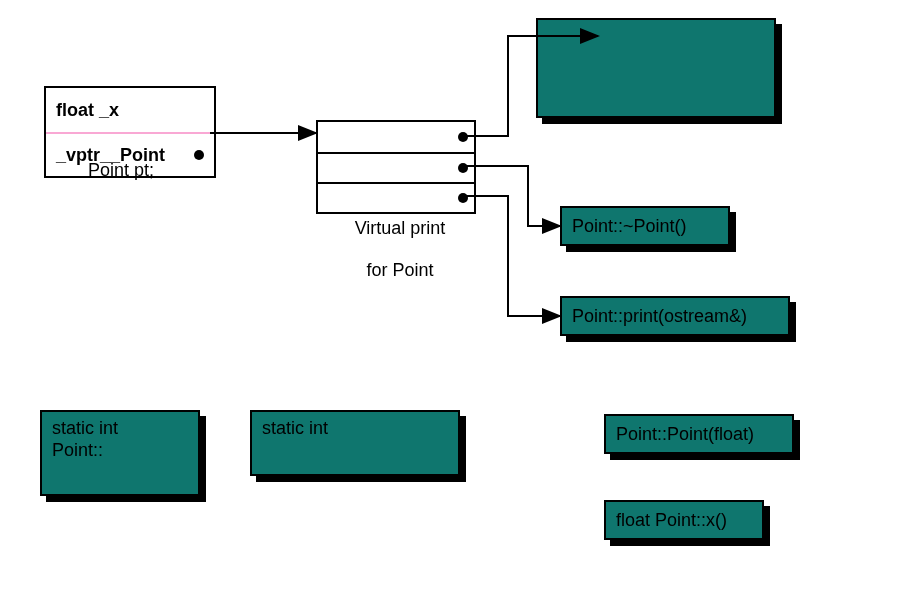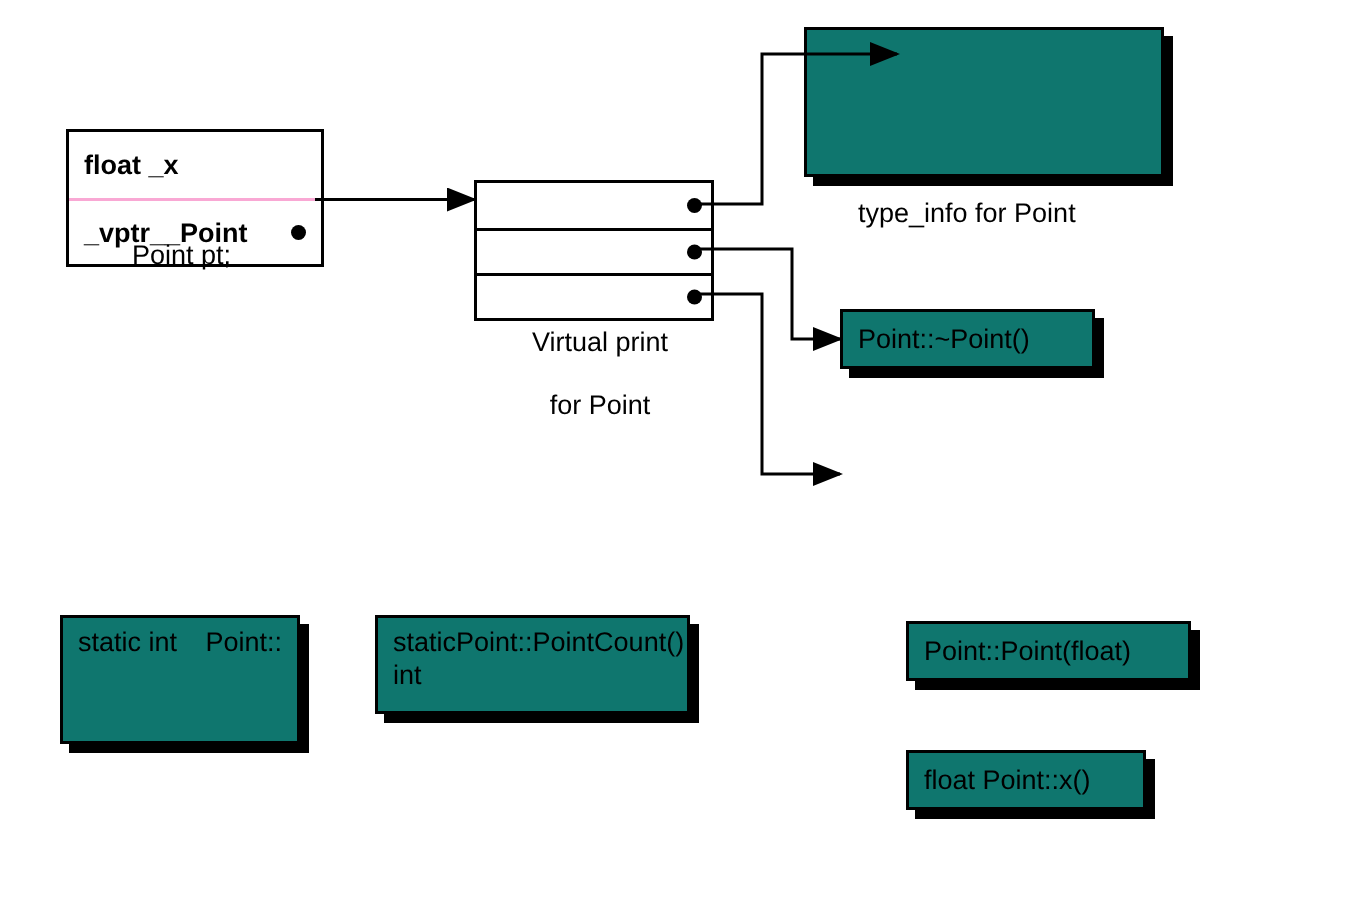--- a/index.html
+++ b/index.html
@@ -23,22 +23,23 @@
     position: absolute;
     background: #0f766e;
     border: 2px solid #000;
     box-sizing: border-box;
     box-shadow: 6px 6px 0 #000;
     padding: 6px 10px;
     display: flex;
     align-items: center;
   }
   .shadow-box.two-line {
+    flex-direction: column;
     align-items: flex-start;
-    justify-content: space-between;
+    justify-content: flex-start;
     line-height: 1.2;
   }
 
   
   .point-table {
     position: absolute;
     border: 2px solid #000;
     background: #fff;
     box-sizing: border-box;
   }
@@ -122,35 +123,36 @@
       <span class="dot"></span>
     </div>
     <div class="vt-row">
       <span class="dot"></span>
     </div>
   </div>
   <div class="label" style="left:330px; top:218px; width:140px;">Virtual print</div>
   <div class="label" style="left:330px; top:242px; width:140px;margin-top:18px;">for Point</div>
 
   <div class="shadow-box" style="left:536px; top:18px; width:240px; height:100px;"></div>
-  <div class="label" style="left:572px; top:132px;">type_info for Point</div>
 
   <div class="shadow-box" style="left:560px; top:206px; width:170px; height:40px;">
     <span>Point::~Point()</span>
   </div>
 
+  <div class="shadow-box" style="left:560px; top:296px; width:230px; height:40px;">
+    <span>Point::print(ostream&amp;)</span>
+  </div>
 
   <div class="shadow-box two-line" style="left:40px; top:410px; width:160px; height:86px;">
     <span>static int</span>
     <span>Point::</span>
   </div>
 
   <div class="shadow-box two-line" style="left:250px; top:410px; width:210px; height:66px;">
     <span>static int</span>
-    <span>Point::PointCount()</span>
   </div>
 
   <div class="shadow-box" style="left:604px; top:414px; width:190px; height:40px;">
     <span>Point::Point(float)</span>
   </div>
 
   <div class="shadow-box" style="left:604px; top:500px; width:160px; height:40px;">
     <span>float Point::x()</span>
   </div>
 

